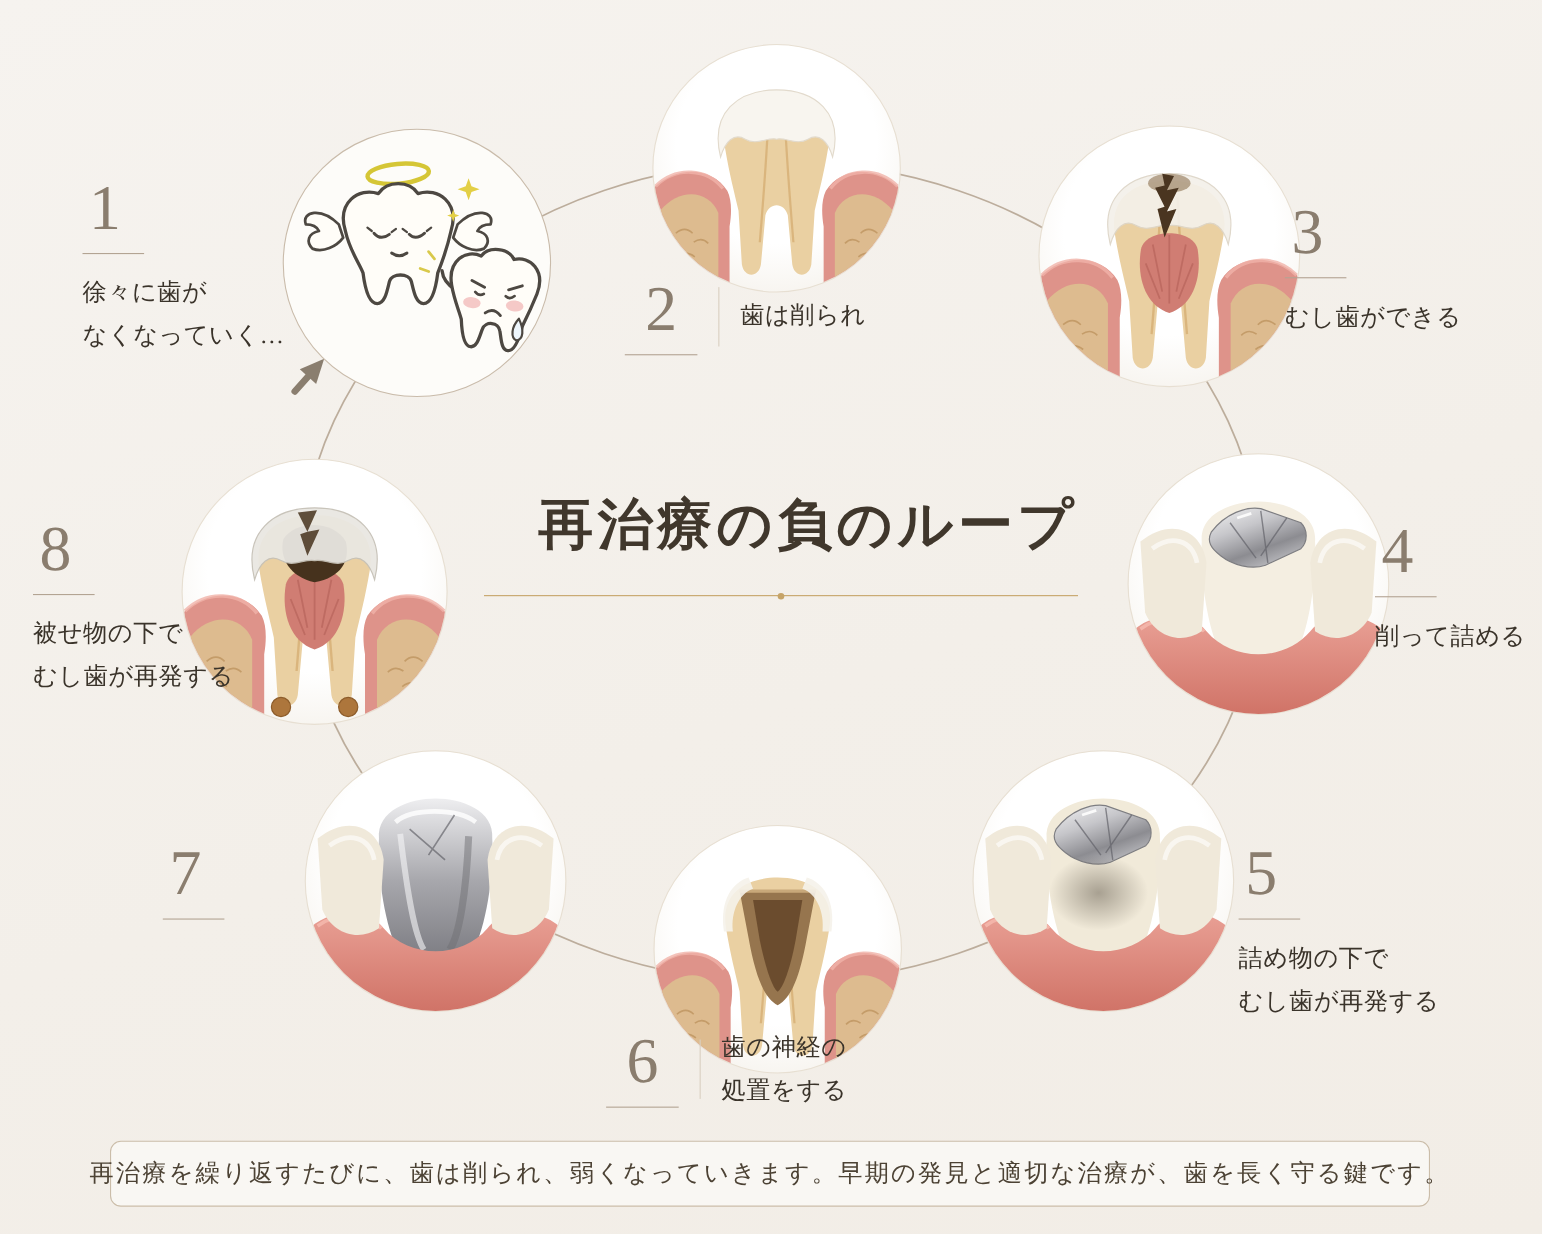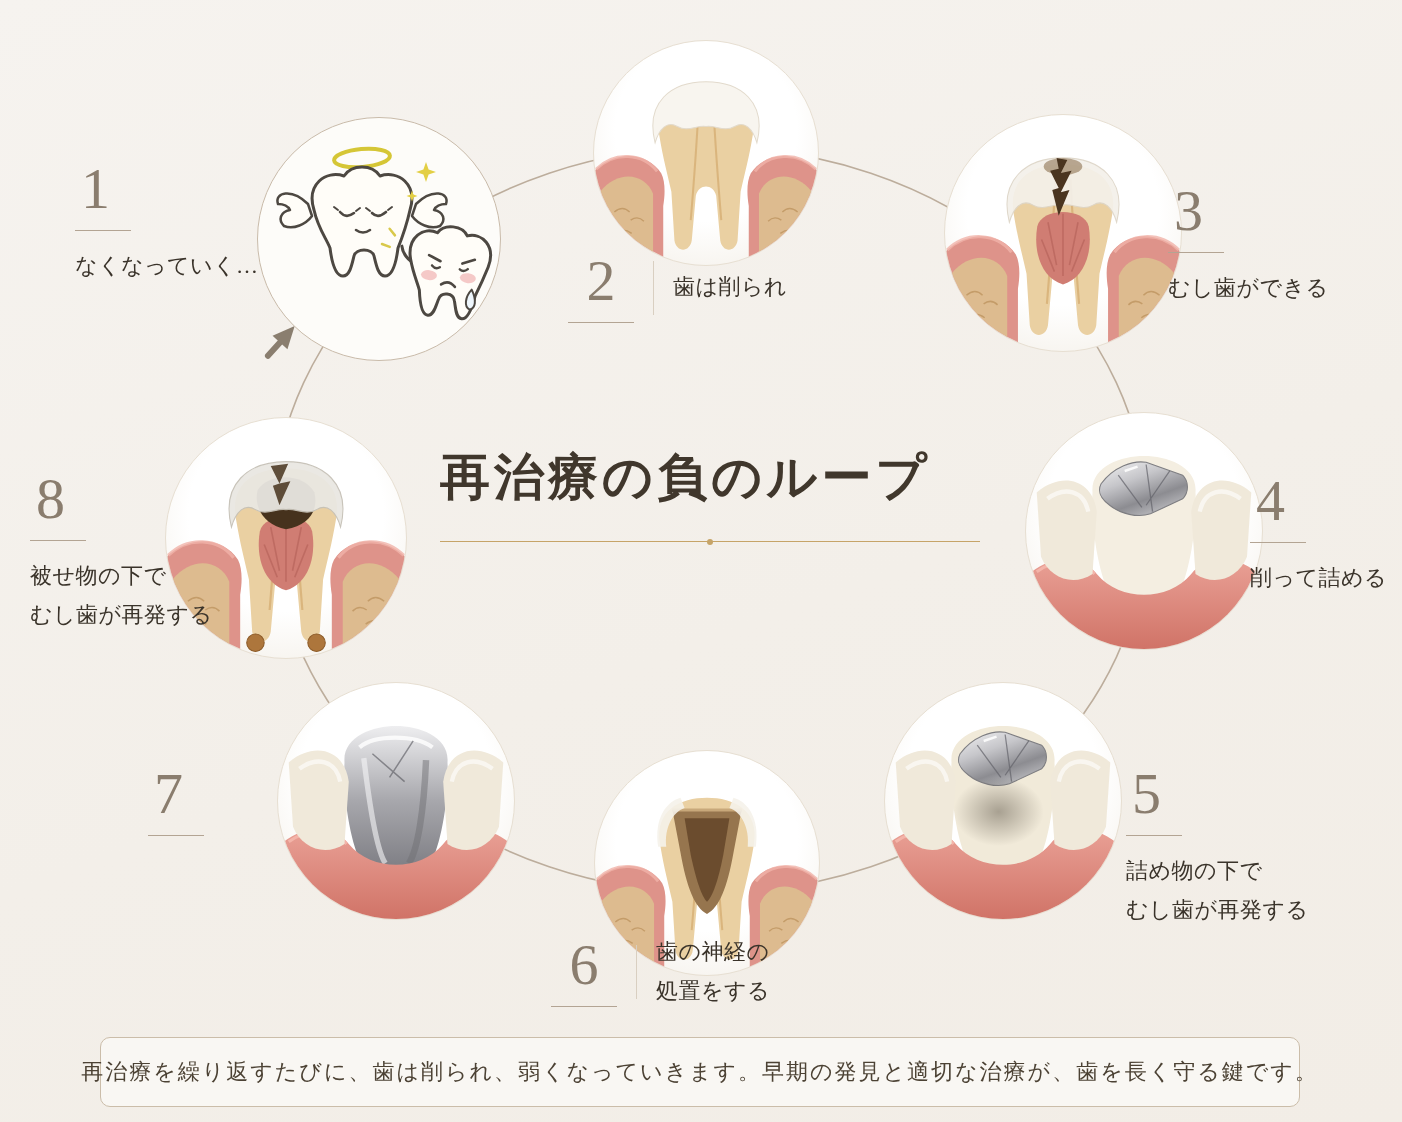--- a/index.html
+++ b/index.html
@@ -43,32 +43,32 @@
   .step--h .vdiv{width:1px;height:54px;background:#d9cfc1;margin:0 19px;}
   #step1{left:75px;top:160px;}
   #step2{left:568px;top:252px;}
   #step3{left:1168px;top:182px;}
   #step4{left:1250px;top:472px;}
   #step5{left:1126px;top:765px;}
   #step6{left:551px;top:933px;}
   #step7{left:148px;top:765px;}
   #step8{left:30px;top:470px;}
   
-  #center{position:absolute;left:440px;top:444px;width:540px;text-align:left;}
+  #center{position:absolute;left:440px;top:444px;width:540px;text-align:right;}
   #center .title{font-size:50px;font-weight:600;letter-spacing:4px;color:#40372c;white-space:nowrap;}
   #center .gold-rule{position:relative;height:1px;background:#c6a468;margin:30px 0 24px;}
   #center .gold-rule::after{
     content:"";position:absolute;left:50%;top:-2.5px;width:6px;height:6px;
     border-radius:50%;background:#c6a468;transform:translateX(-50%);
   }
   #center .subtitle{font-size:25px;letter-spacing:2.5px;line-height:1.9;color:#48402f;}
   #center .subtitle span{display:block;white-space:nowrap;}
   
   #note{
-    position:absolute;left:100px;top:1037px;width:1200px;height:70px;box-sizing:border-box;
+    position:absolute;left:100px;top:1037px;width:1200px;height:60px;box-sizing:border-box;
     border:1px solid #cbbda9;border-radius:10px;background:#f9f7f3;
     display:flex;align-items:center;justify-content:center;
     font-size:22px;letter-spacing:2px;color:#4c4234;white-space:nowrap;
   }
 </style>
 </head>
 <body>
 
 <div id="canvas">
 
@@ -252,20 +252,21 @@
       <circle cx="82" cy="206" r="8" fill="#ad763c" stroke="#8d5c2a" stroke-width="1"></circle>
       <circle cx="138" cy="206" r="8" fill="#ad763c" stroke="#8d5c2a" stroke-width="1"></circle>
       <use href="#sym-gums"></use>
     </svg>
   </div>
 
   <div class="step step--v" id="step1">
     <div class="num">1</div>
     <div class="rule"></div>
     <div class="lines">
+      <span>徐々に歯が</span>
       <span>なくなっていく…</span>
     </div>
   </div>
 
   <div class="step step--h" id="step2">
     <div class="numcol">
       <div class="num">2</div>
       <div class="rule"></div>
     </div>
     <div class="vdiv"></div>

